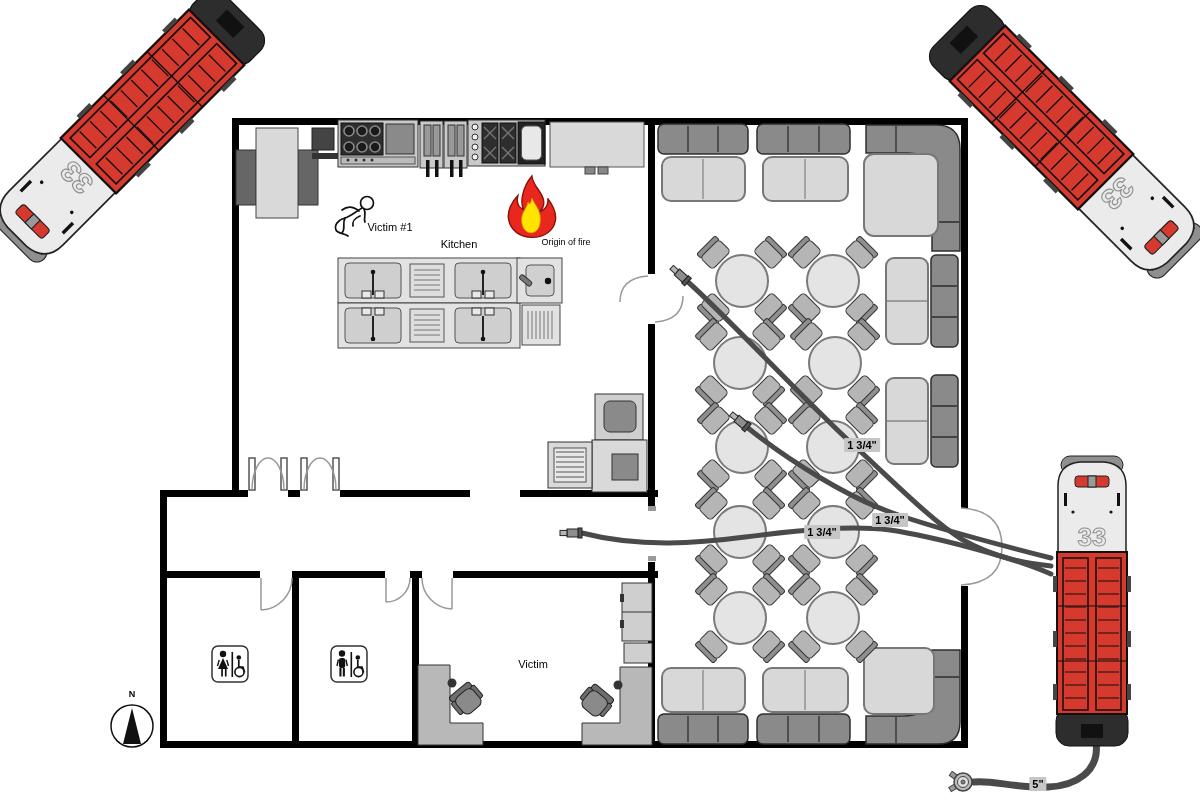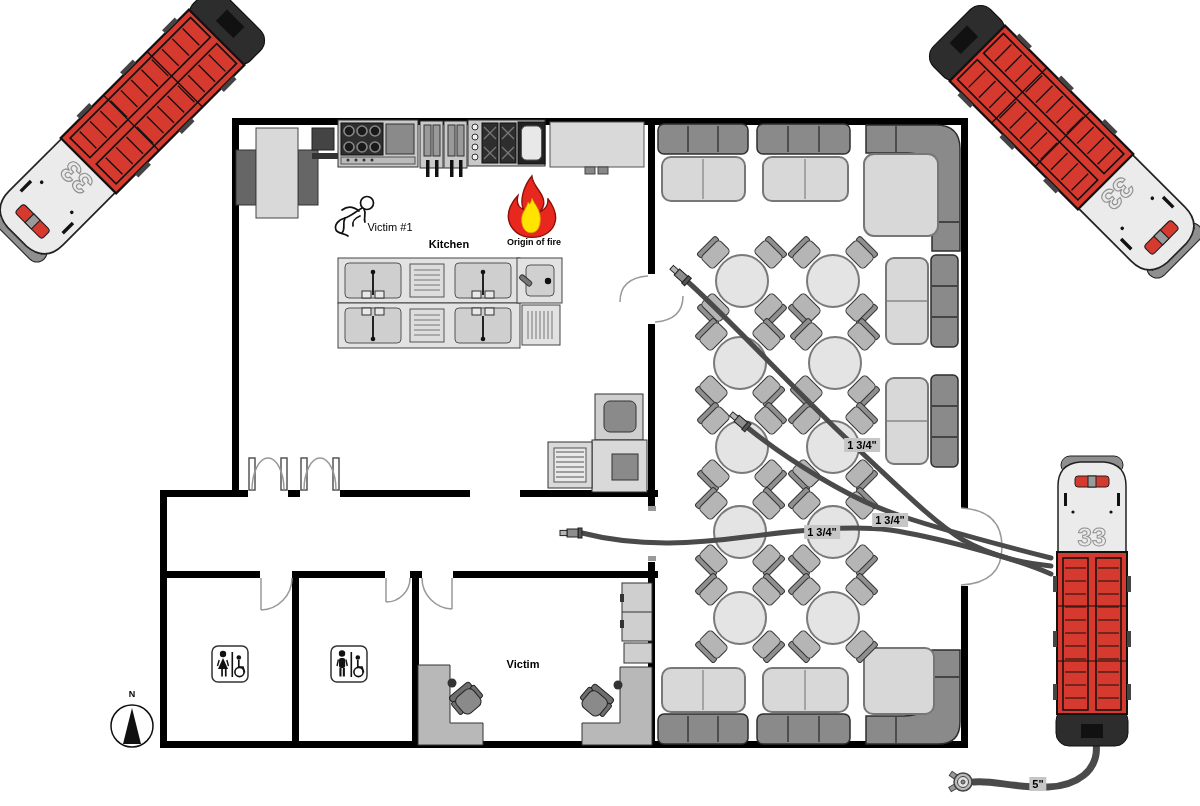--- a/index.html
+++ b/index.html
@@ -1,22 +1,22 @@
 <!DOCTYPE html>
 <html><head>
 <meta charset="utf-8">
 <style>
   html,body{margin:0;padding:0;background:#fff;}
   .stage{position:relative;width:1200px;height:806px;background:#fff;overflow:hidden;
          font-family:"Liberation Sans",sans-serif;border-radius:9px;}
   .stage svg{position:absolute;left:0;top:0;}
   .lbl{position:absolute;transform:translate(-50%,-50%);white-space:nowrap;color:#000;}
   .lbl-plain{font-size:11px;}
-  .lbl-bold{font-size:11px;font-weight:bold;}
-  .lbl-small{font-size:9px;font-weight:bold;}
+  .lbl-bold{font-size:11px;font-weight:normal;margin-left:10px;}
+  .lbl-small{font-size:9px;font-weight:normal;margin-left:32px;}
   .hose-tag{font-size:11px;font-weight:bold;background:#c6c6c6;padding:0 3px;line-height:14px;}
   .north{font-size:9px;font-weight:bold;}
 </style>
 </head>
 <body>
 
 <div class="stage">
 <svg width="1200" height="806" viewBox="0 0 1200 806">
 <defs>
 

